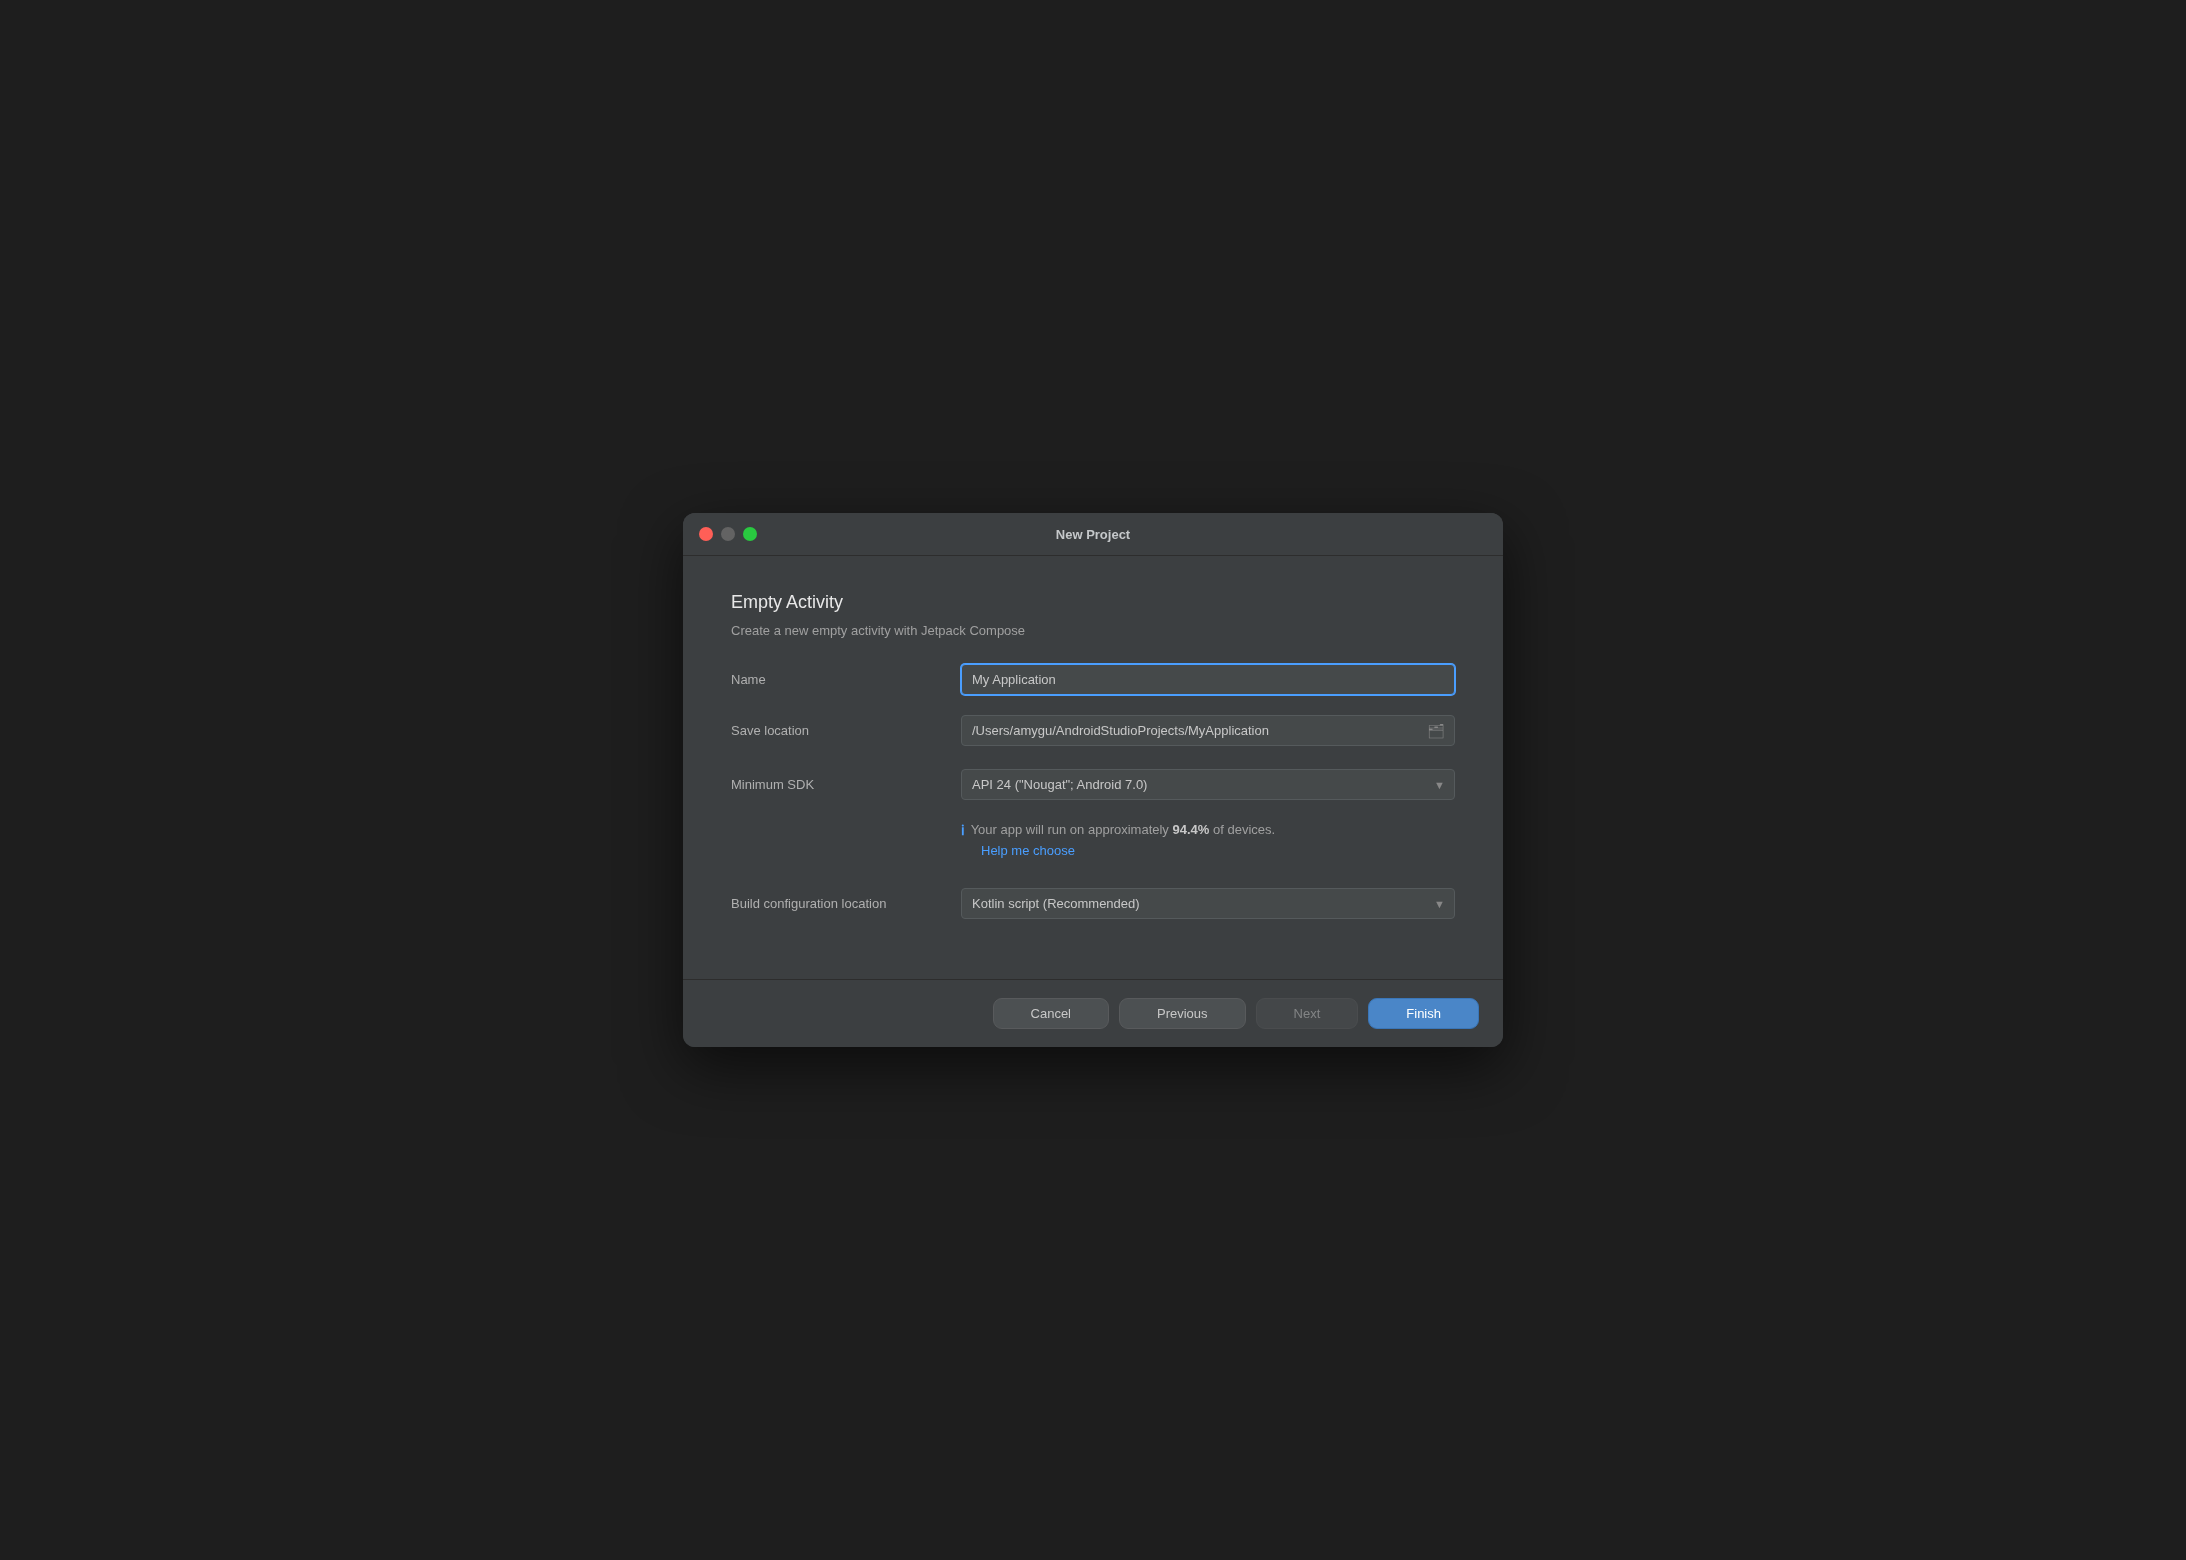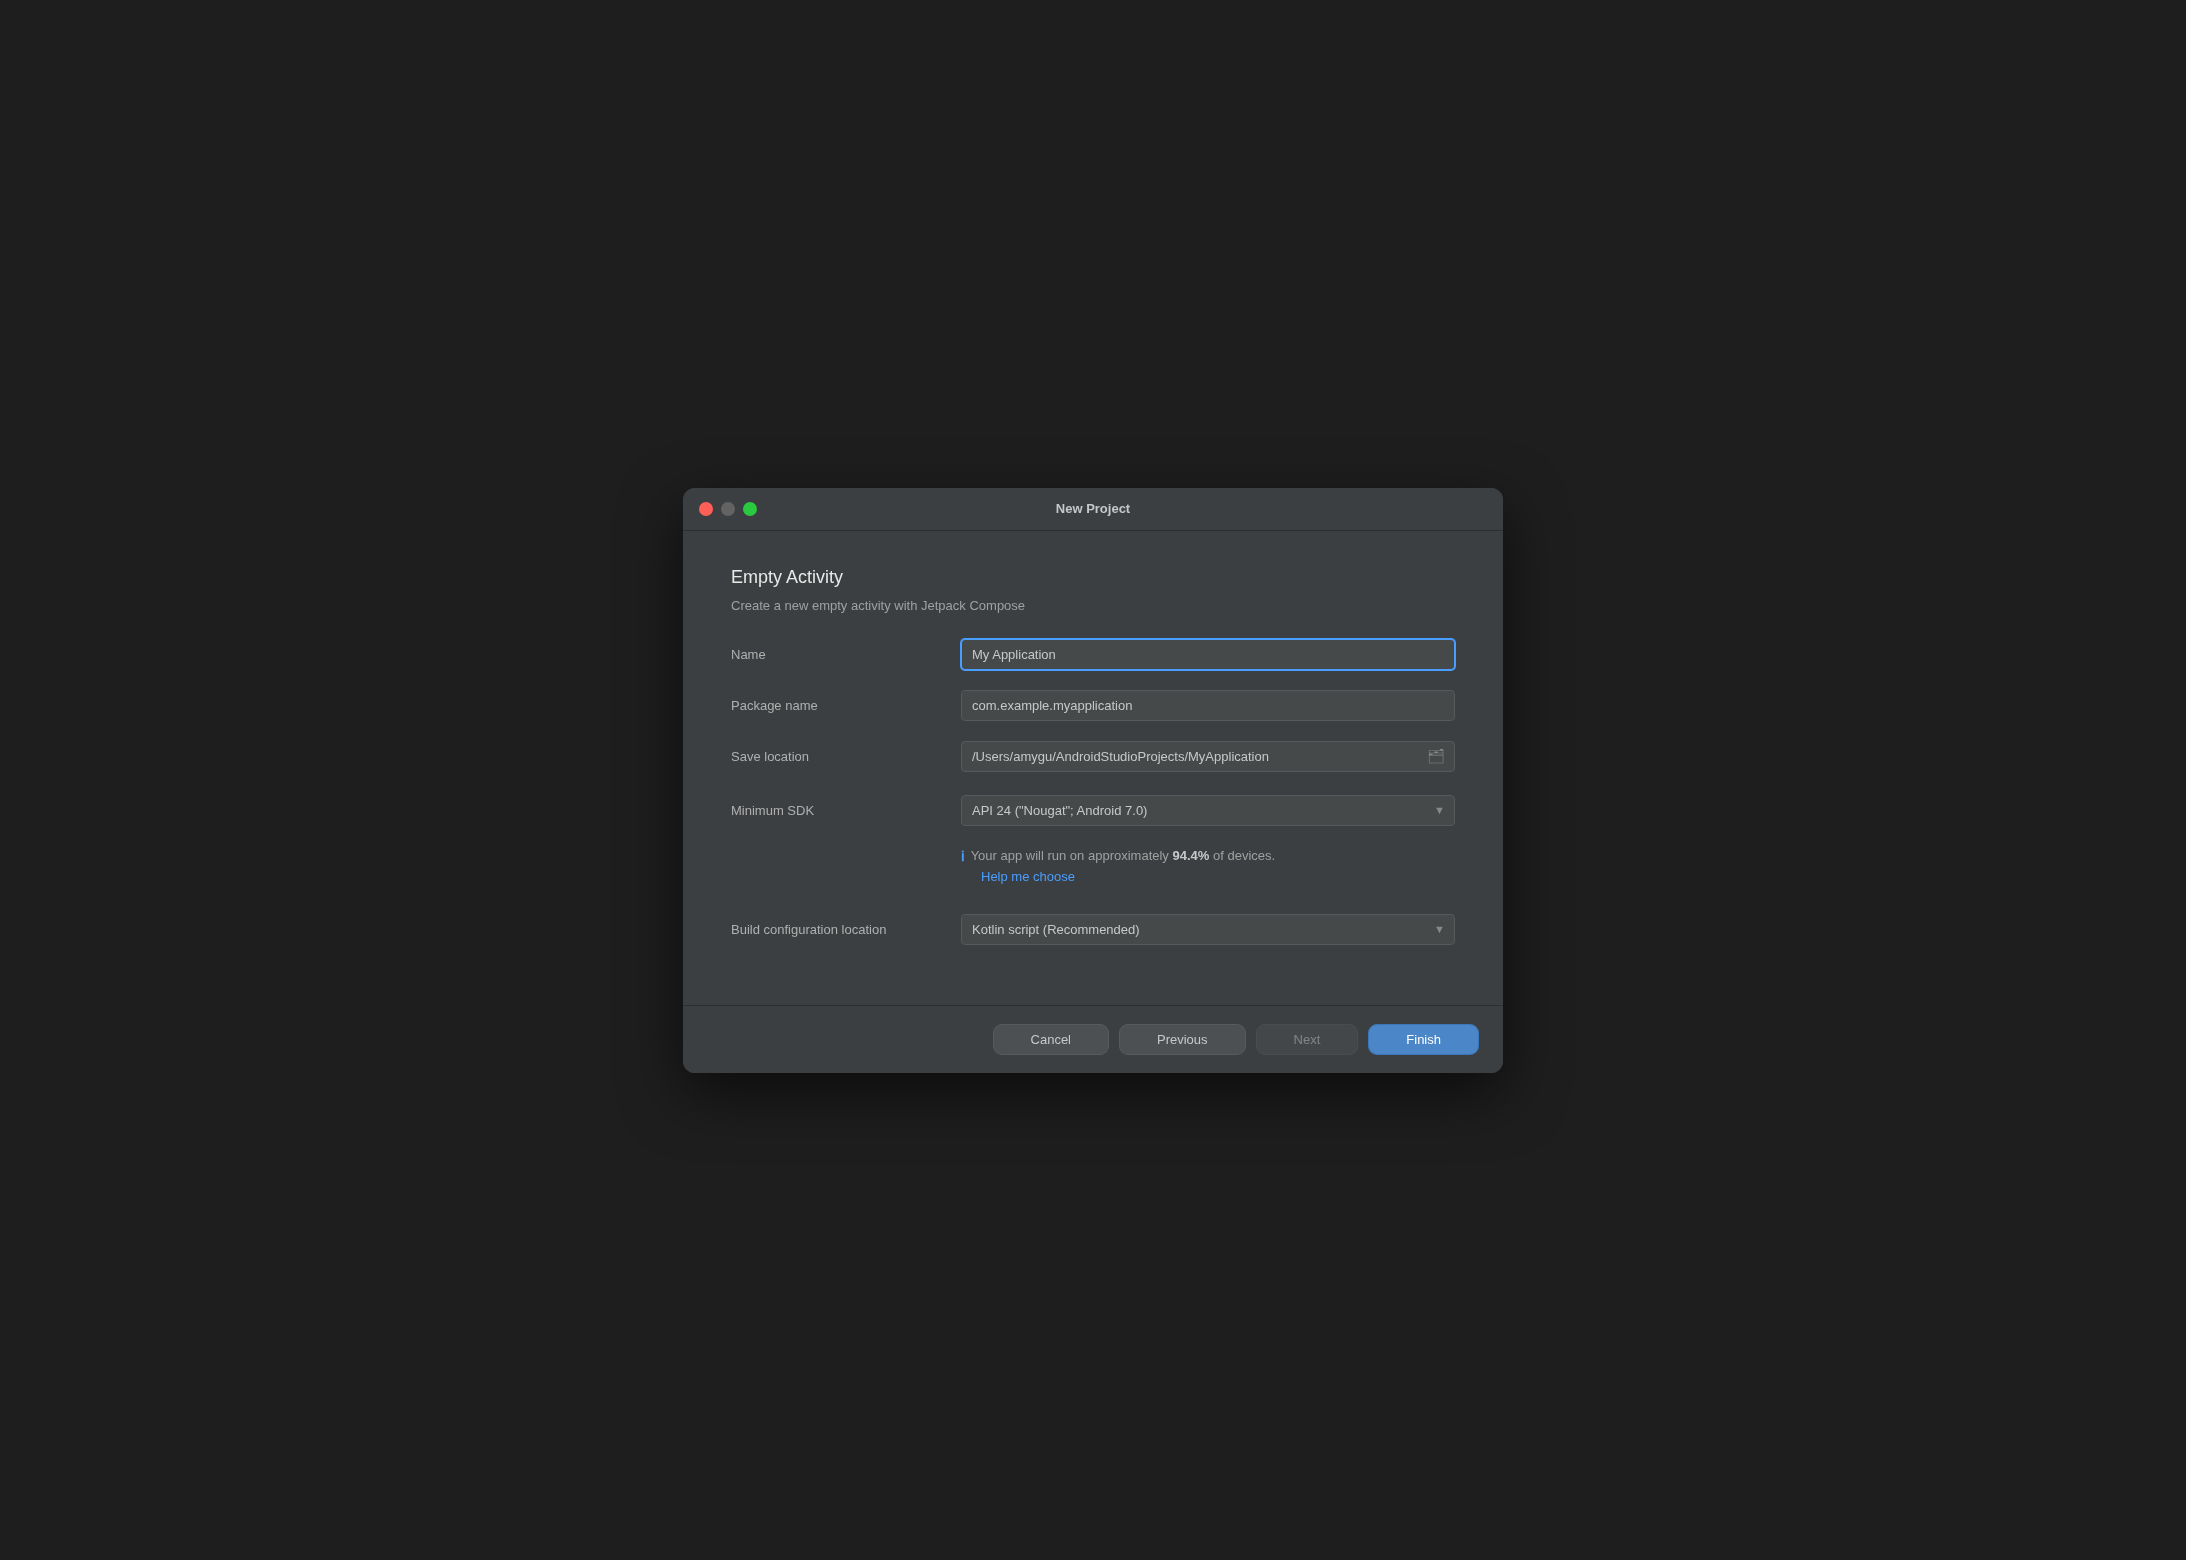--- a/index.html
+++ b/index.html
@@ -263,24 +263,20 @@
 
   <div class="content">
     <div class="section-title">Empty Activity</div>
     <div class="section-subtitle">Create a new empty activity with Jetpack Compose</div>
 
     <div class="form-row">
       <label class="form-label">Name</label>
       <input class="form-input focused" type="text" value="My Application" style="">
     </div>
 
-    <div class="form-row">
-      <label class="form-label">Package name</label>
-      <input class="form-input" type="text" value="com.example.myapplication" style="">
-    </div>
 
     <div class="form-row with-gap">
       <label class="form-label">Save location</label>
       <div class="input-with-button">
         <input class="form-input" type="text" value="/Users/amygu/AndroidStudioProjects/MyApplication" style="">
         <button class="folder-btn">
           <span>🗂</span>
         </button>
       </div>
     </div>

